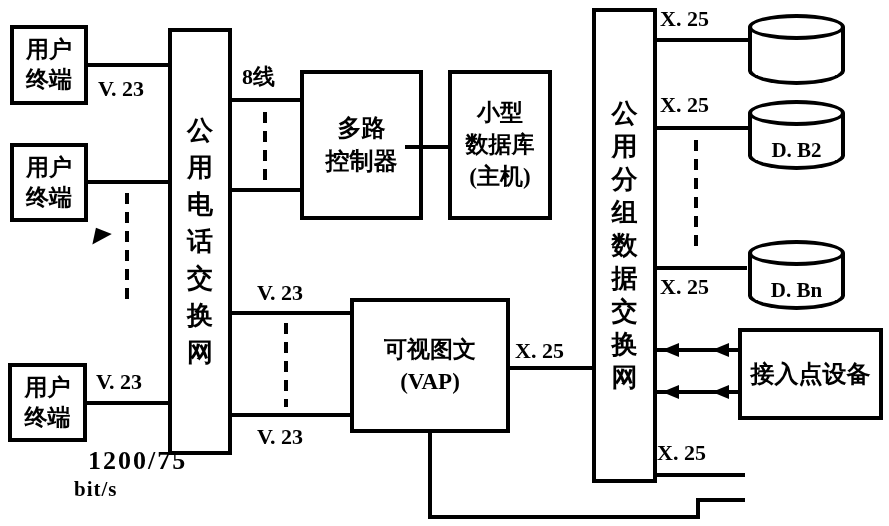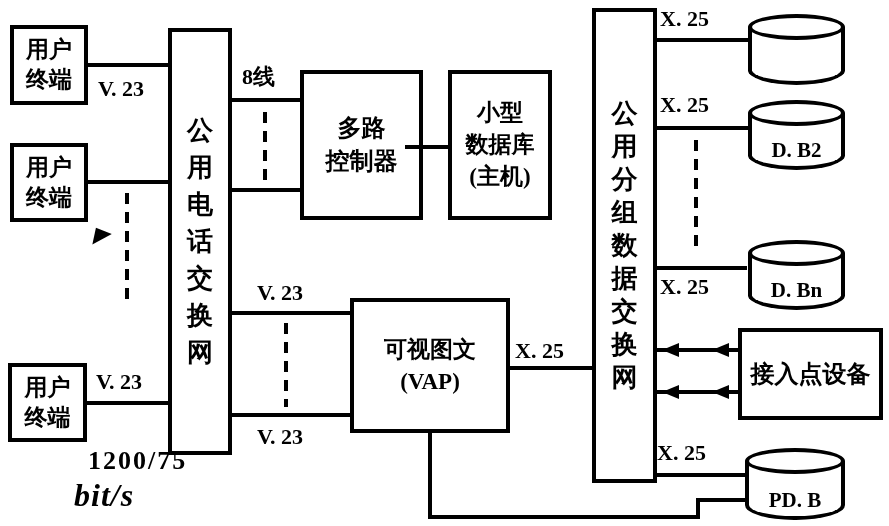--- a/index.html
+++ b/index.html
@@ -82,25 +82,20 @@
   <div class="cyl" style="left:748px;top:100px;width:97px;height:70px;">
     <div class="cyl-top"></div>
     <div class="cyl-body"></div>
     <div class="cyl-label">D. B2</div>
   </div>
   <div class="cyl" style="left:748px;top:240px;width:97px;height:70px;">
     <div class="cyl-top"></div>
     <div class="cyl-body"></div>
     <div class="cyl-label">D. Bn</div>
   </div>
-  <div class="cyl" style="left:745px;top:448px;width:100px;height:72px;">
-    <div class="cyl-top"></div>
-    <div class="cyl-body"></div>
-    <div class="cyl-label">PD. B</div>
-  </div>
 
   <div class="hline" style="left:88px;top:63px;width:80px;height:4px;"></div>
   <div class="hline" style="left:88px;top:180px;width:80px;height:4px;"></div>
   <div class="hline" style="left:87px;top:401px;width:81px;height:4px;"></div>
   <div class="hline" style="left:232px;top:98px;width:68px;height:4px;"></div>
   <div class="hline" style="left:232px;top:188px;width:68px;height:4px;"></div>
   <div class="hline" style="left:405px;top:145px;width:43px;height:4px;"></div>
   <div class="hline" style="left:232px;top:311px;width:118px;height:4px;"></div>
   <div class="hline" style="left:232px;top:413px;width:118px;height:4px;"></div>
   <div class="hline" style="left:510px;top:366px;width:82px;height:4px;"></div>
@@ -131,15 +126,15 @@
   <div class="lbl" style="left:96px;top:369px;">V. 23</div>
   <div class="lbl" style="left:242px;top:62px;text-align:right;">8线</div>
   <div class="lbl" style="left:257px;top:280px;">V. 23</div>
   <div class="lbl" style="left:257px;top:424px;">V. 23</div>
   <div class="lbl" style="left:515px;top:338px;">X. 25</div>
   <div class="lbl" style="left:660px;top:6px;">X. 25</div>
   <div class="lbl" style="left:660px;top:92px;">X. 25</div>
   <div class="lbl" style="left:660px;top:274px;">X. 25</div>
   <div class="lbl" style="left:657px;top:440px;">X. 25</div>
   <div class="lbl" style="left:52px;top:446px;font-size:26px;letter-spacing:2px;margin-left:36px;">1200/75</div>
-  <div class="lbl" style="left:74px;top:477px;font-size:32px;letter-spacing:1px;font-style:italic;">bit/s</div>
+  <div class="lbl" style="left:74px;top:477px;font-size:21px;letter-spacing:1px;">bit/s</div>
 
 </div>
 
 </body></html>

